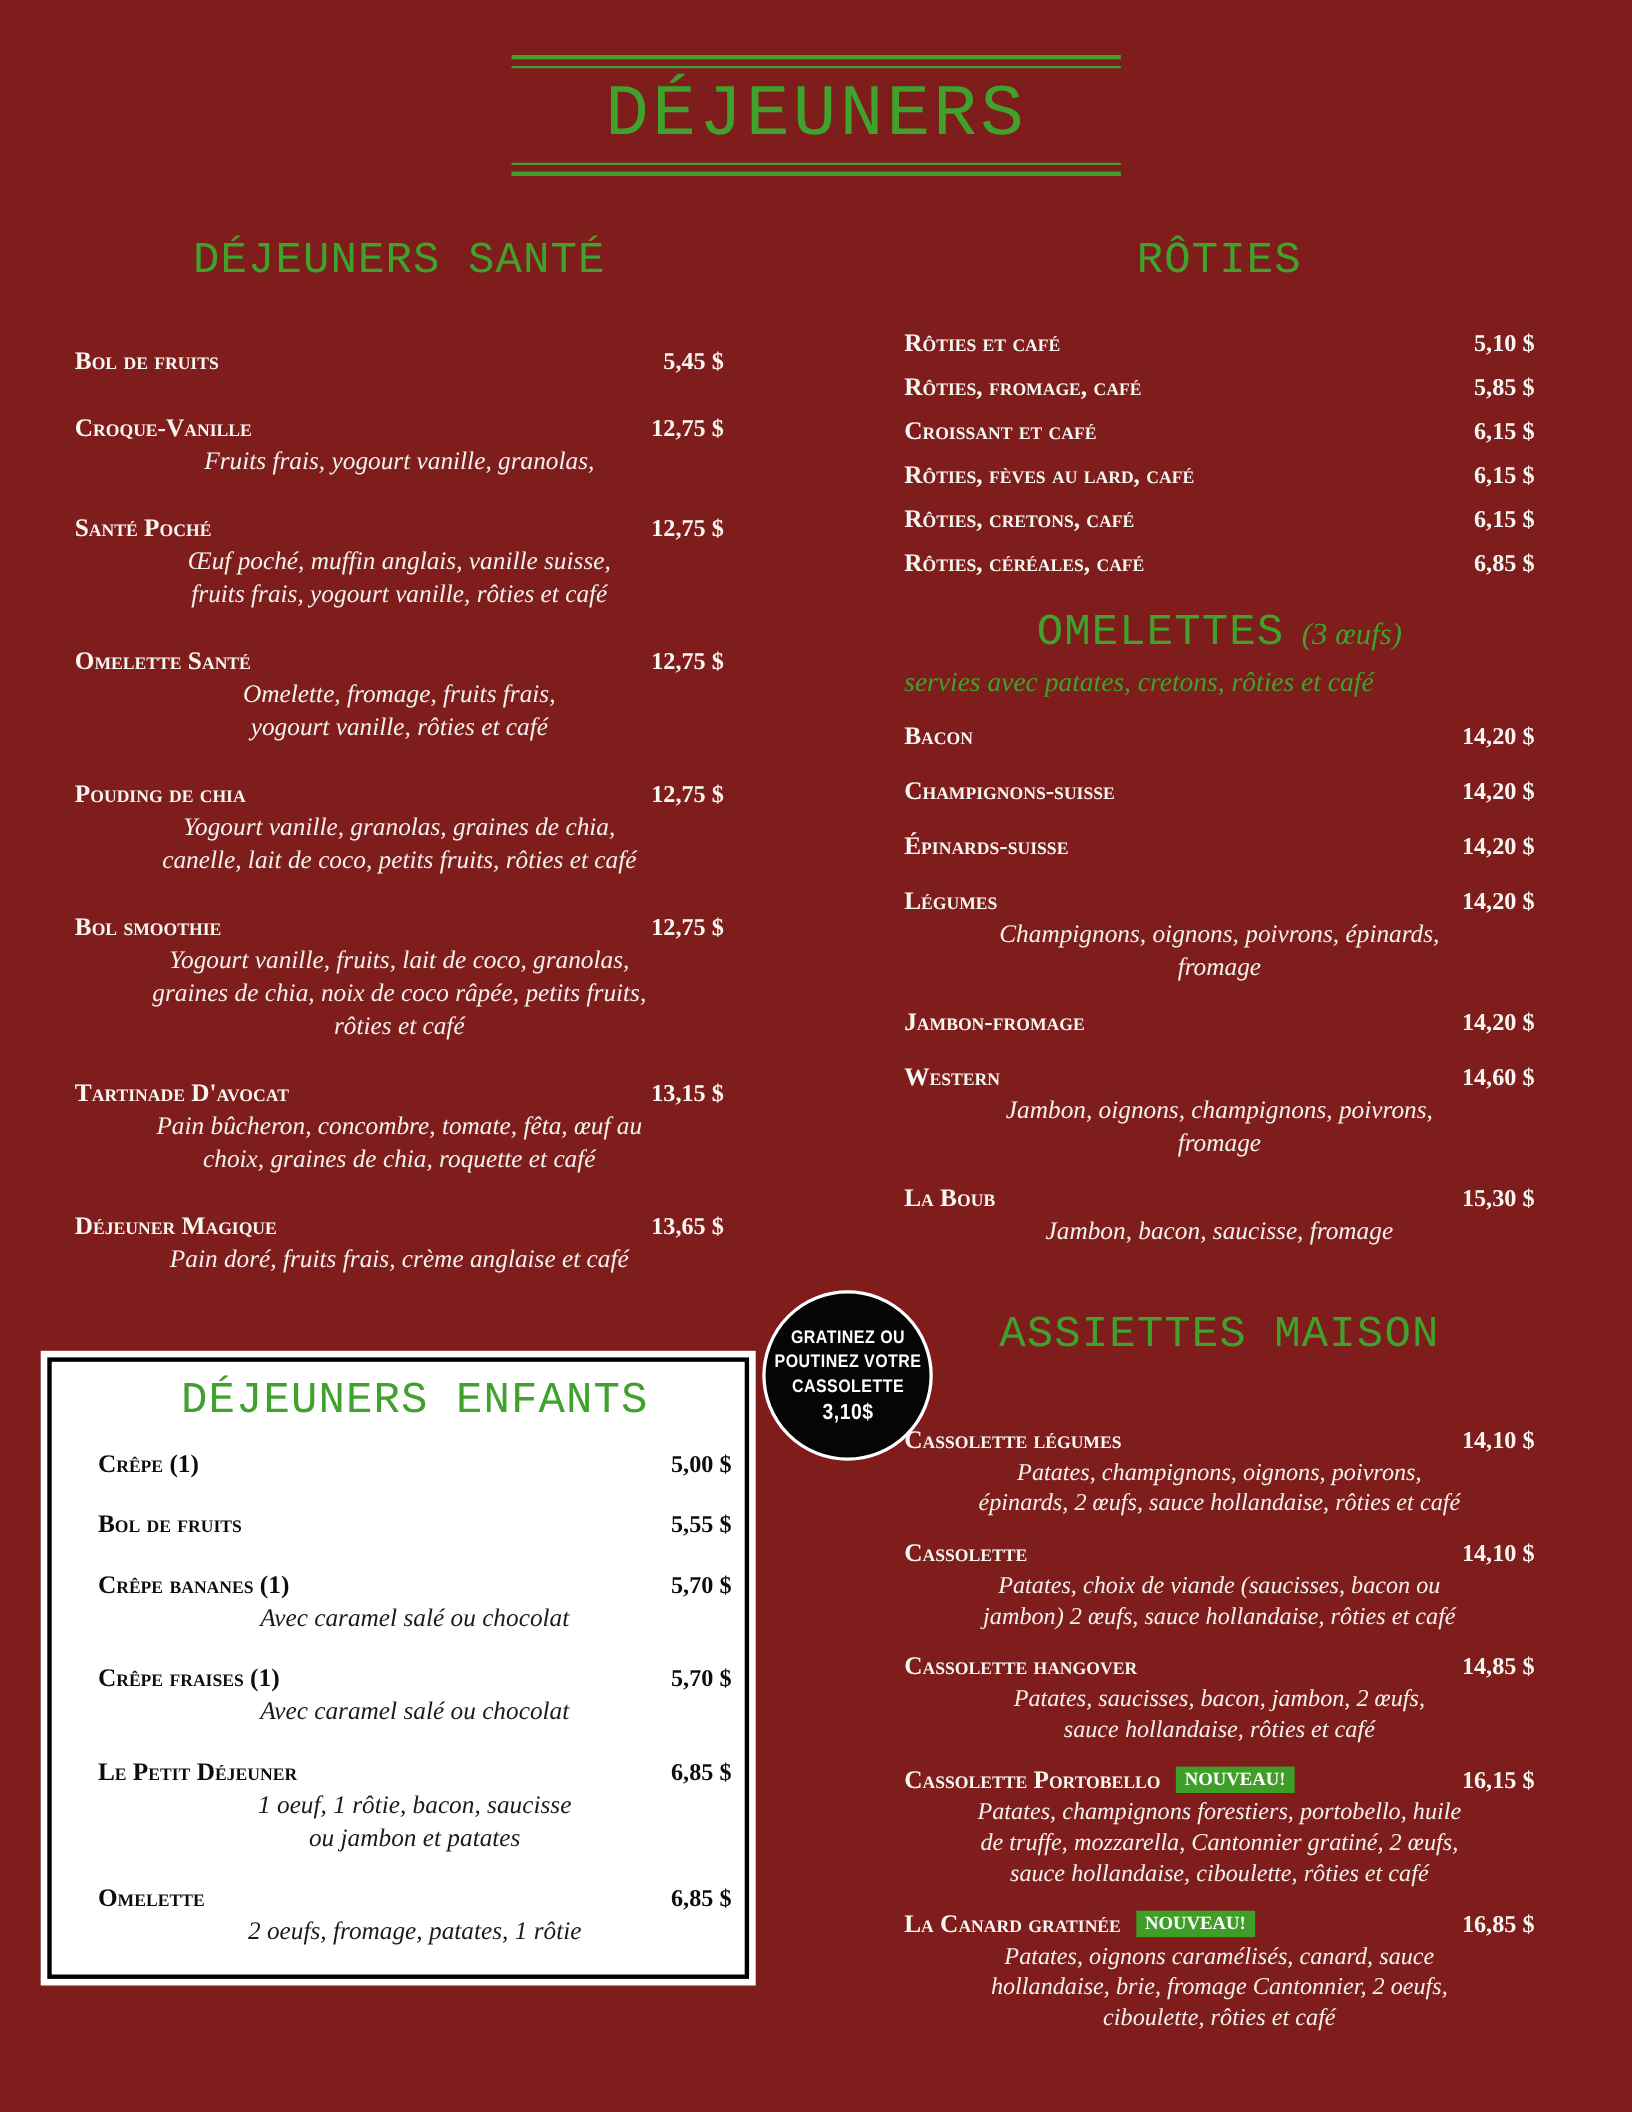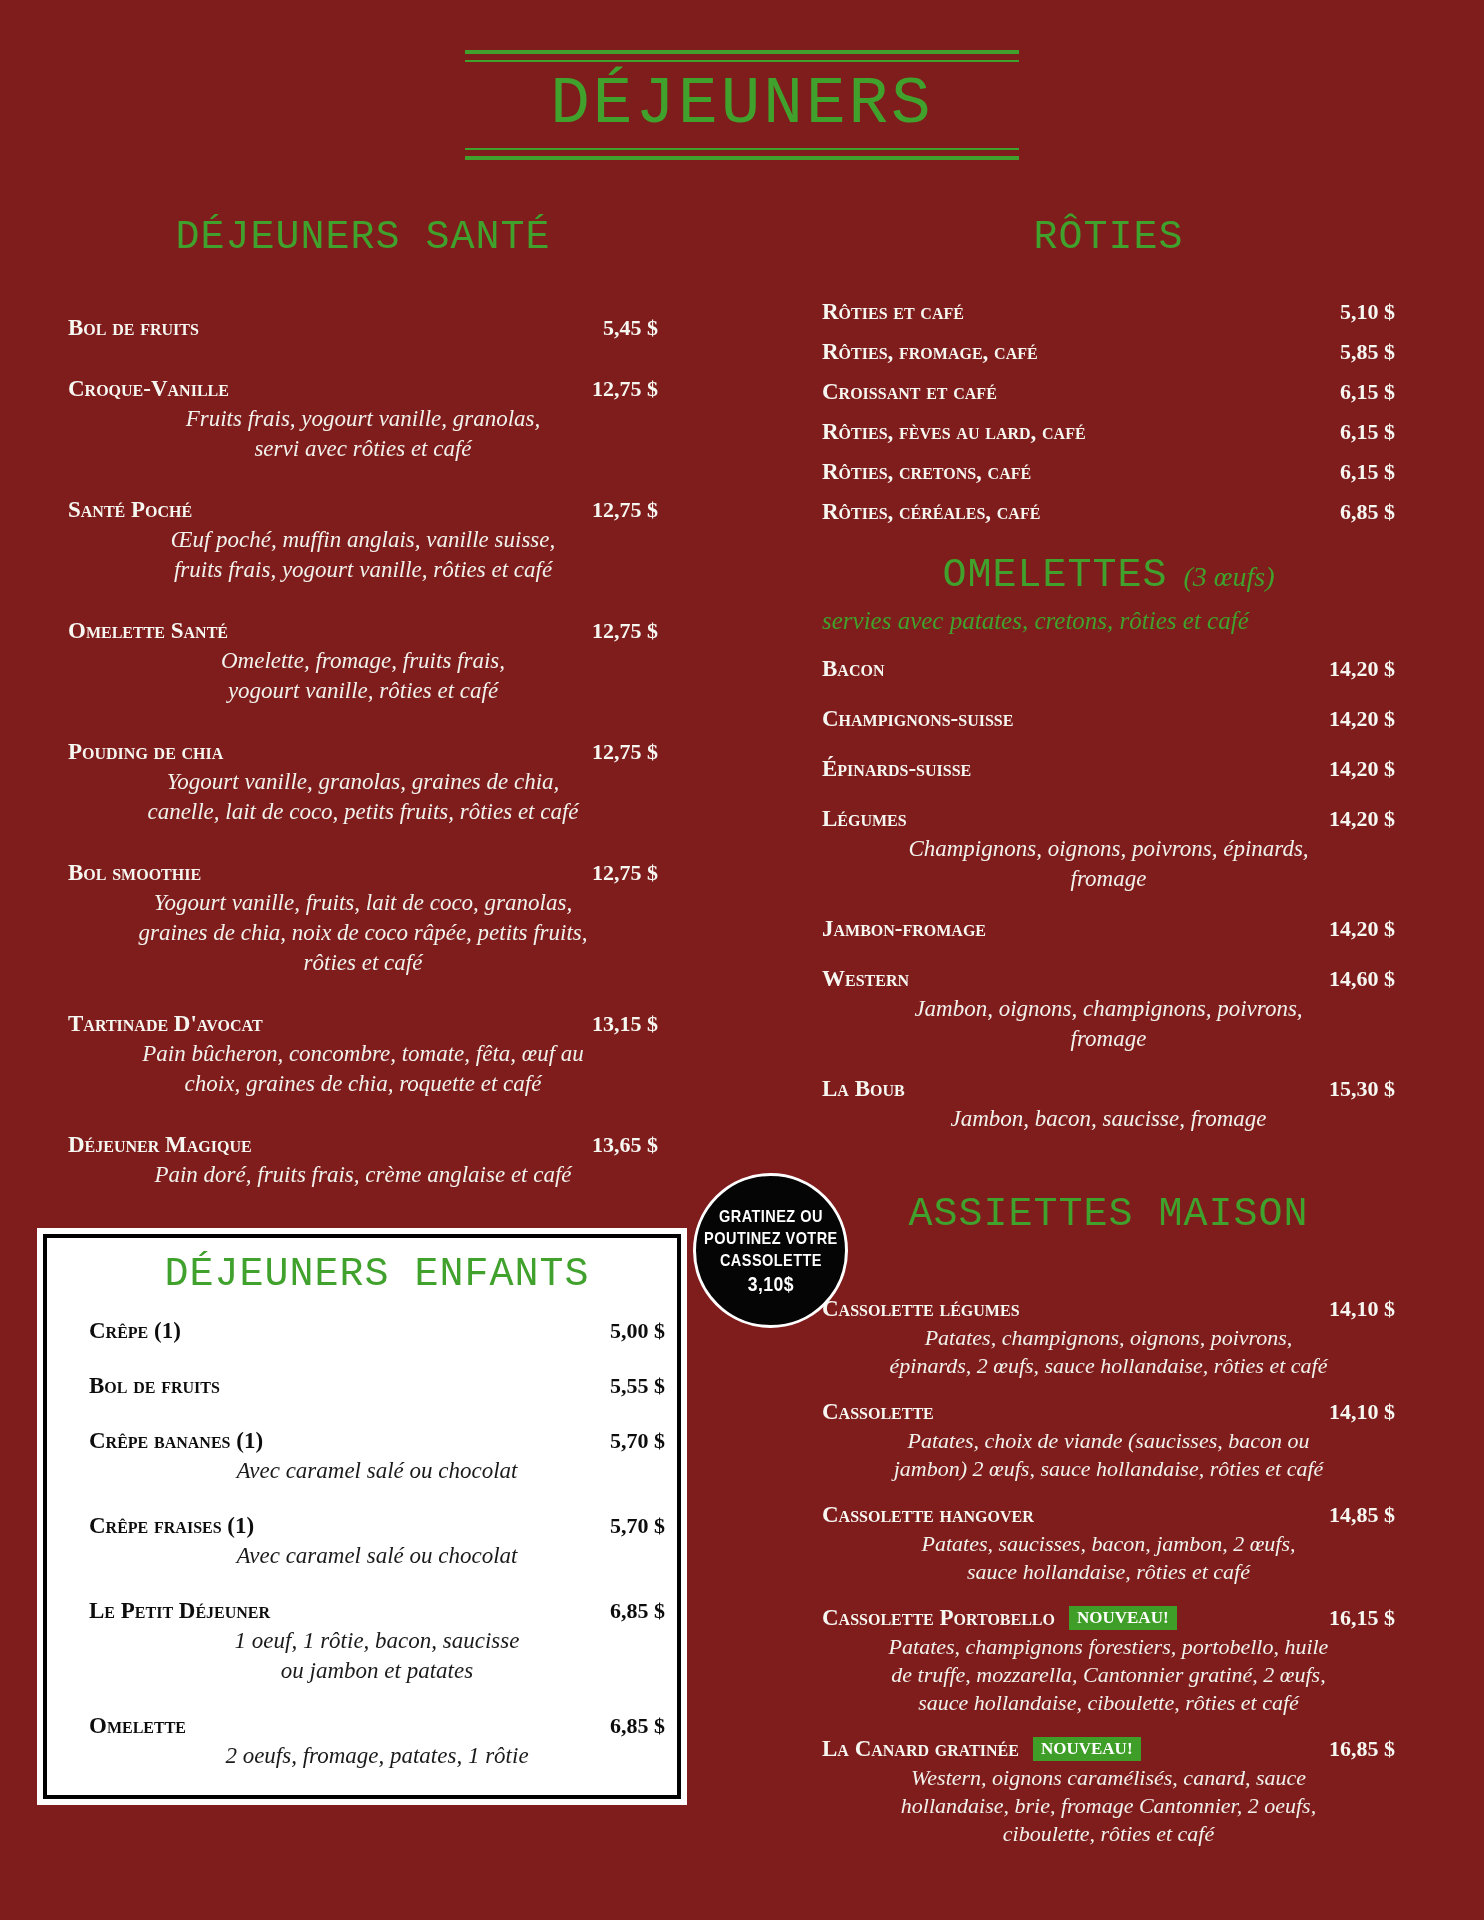--- a/index.html
+++ b/index.html
@@ -106,21 +106,20 @@
             <span class="price">5,45 $</span>
           </div>
         </div>
         <div class="item">
           <div class="row">
             <span class="iname">Croque-Vanille</span>
             <span class="price">12,75 $</span>
           </div>
           <div class="desc">
             <div>Fruits frais, yogourt vanille, granolas,</div>
-            <div>servi avec rôties et café</div>
           </div>
         </div>
         <div class="item">
           <div class="row">
             <span class="iname">Santé Poché</span>
             <span class="price">12,75 $</span>
           </div>
           <div class="desc">
             <div>Œuf poché, muffin anglais, vanille suisse,</div>
             <div>fruits frais, yogourt vanille, rôties et café</div>
@@ -330,21 +329,21 @@
             <div>sauce hollandaise, ciboulette, rôties et café</div>
           </div>
         </div>
         <div class="item">
           <div class="row">
             <span class="iname">La Canard gratinée</span>
             <span class="badge">NOUVEAU!</span>
             <span class="price">16,85 $</span>
           </div>
           <div class="desc">
-            <div>Western, oignons caramélisés, canard, sauce</div>
+            <div>Patates, oignons caramélisés, canard, sauce</div>
             <div>hollandaise, brie, fromage Cantonnier, 2 oeufs,</div>
             <div>ciboulette, rôties et café</div>
           </div>
         </div>
       </div>
   </div>
 
   <div class="enfants-box">
     <div class="sec-heading">
       <span>DÉJEUNERS ENFANTS</span>

